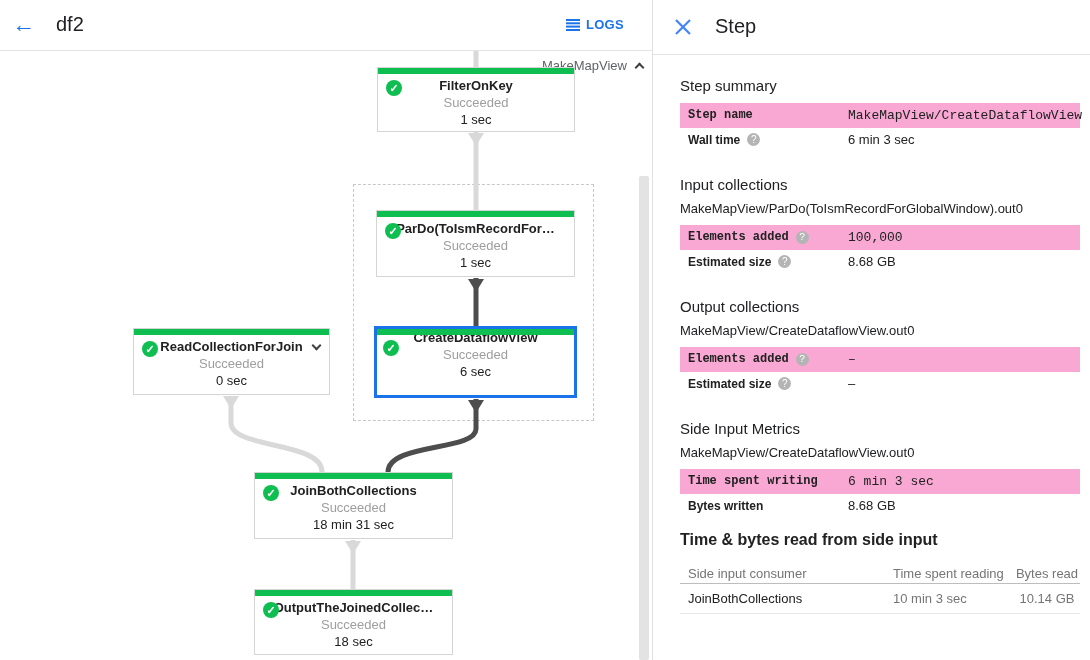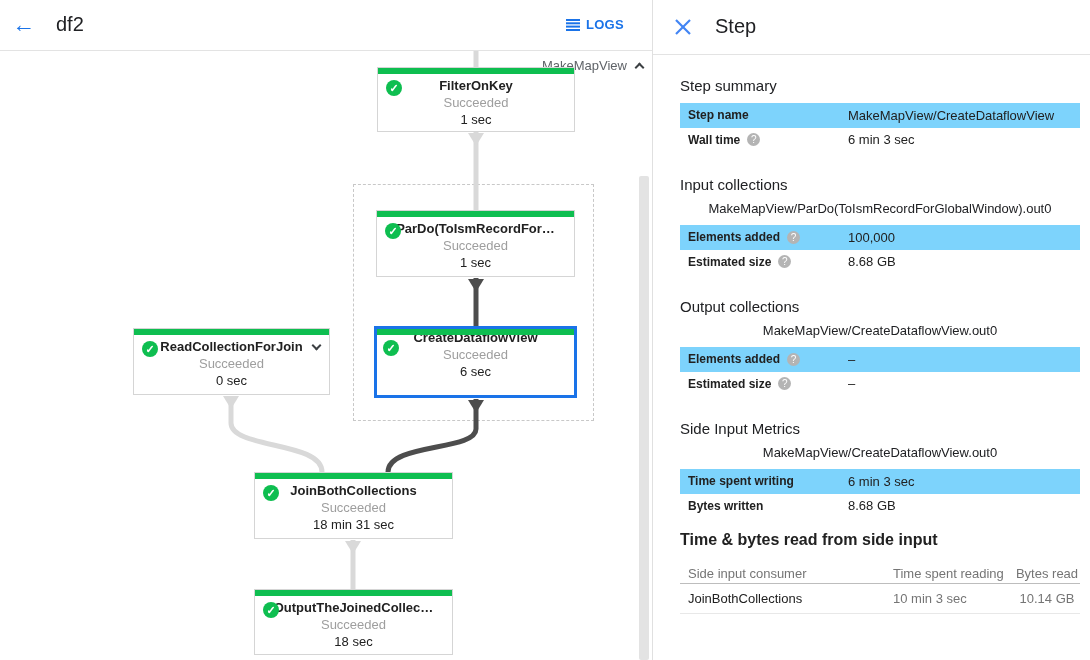--- a/index.html
+++ b/index.html
@@ -65,24 +65,24 @@
 
   
   .panel { position: absolute; left: 653px; top: 0; width: 437px; height: 660px; background: #fff; }
   .panel-header { height: 55px; border-bottom: 1px solid #e3e3e3; position: relative; }
   .close-x { position: absolute; left: 21px; top: 18px; width: 18px; height: 18px; cursor: pointer; }
   .panel-title { position: absolute; left: 62px; top: 15px; font-size: 20px; color: #202124; }
 
   .panel-body { padding: 0 10px 6px 27px; }
   .sec-h { font-size: 15px; font-weight: 400; color: #202124; margin-top: 24px; line-height: 17px; }
   .sec-h.first { margin-top: 22px; }
-  .sub { font-size: 13px; color: #202124; margin-top: 8px; line-height: 15px; text-align: center; }
+  .sub { font-size: 13px; color: #202124; margin-top: 8px; line-height: 15px; }
   .rows { margin-top: 9px; }
   .kv-row { display: flex; align-items: center; height: 24.5px; padding-left: 8px; font-size: 13px; }
-  .kv-row.alt { background: #7dd3fc; }
+  .kv-row.alt { background: #f9a8d4; font-family: Liberation Mono, monospace; }
   .kv-label { flex: 0 0 160px; font-weight: 700; font-size: 12px; color: #212121;
               display: flex; align-items: center; gap: 7px; }
   .kv-value { flex: 1; color: #212121; }
   .help { width: 13px; height: 13px; border-radius: 50%; background: #b4b4b4; color: #fff;
           font-size: 10px; line-height: 13px; text-align: center; font-weight: 400; cursor: pointer; flex: 0 0 13px; }
 
   .sit-h { font-size: 16px; font-weight: 700; margin-top: 13px; color: #212121; }
   .sit-head { display: flex; align-items: center; height: 21px; margin-top: 14px; padding-left: 8px;
               border-bottom: 1px solid #bdbdbd; color: #757575; font-size: 13px; }
   .sit-row { display: flex; align-items: center; height: 30px; padding-left: 8px;

